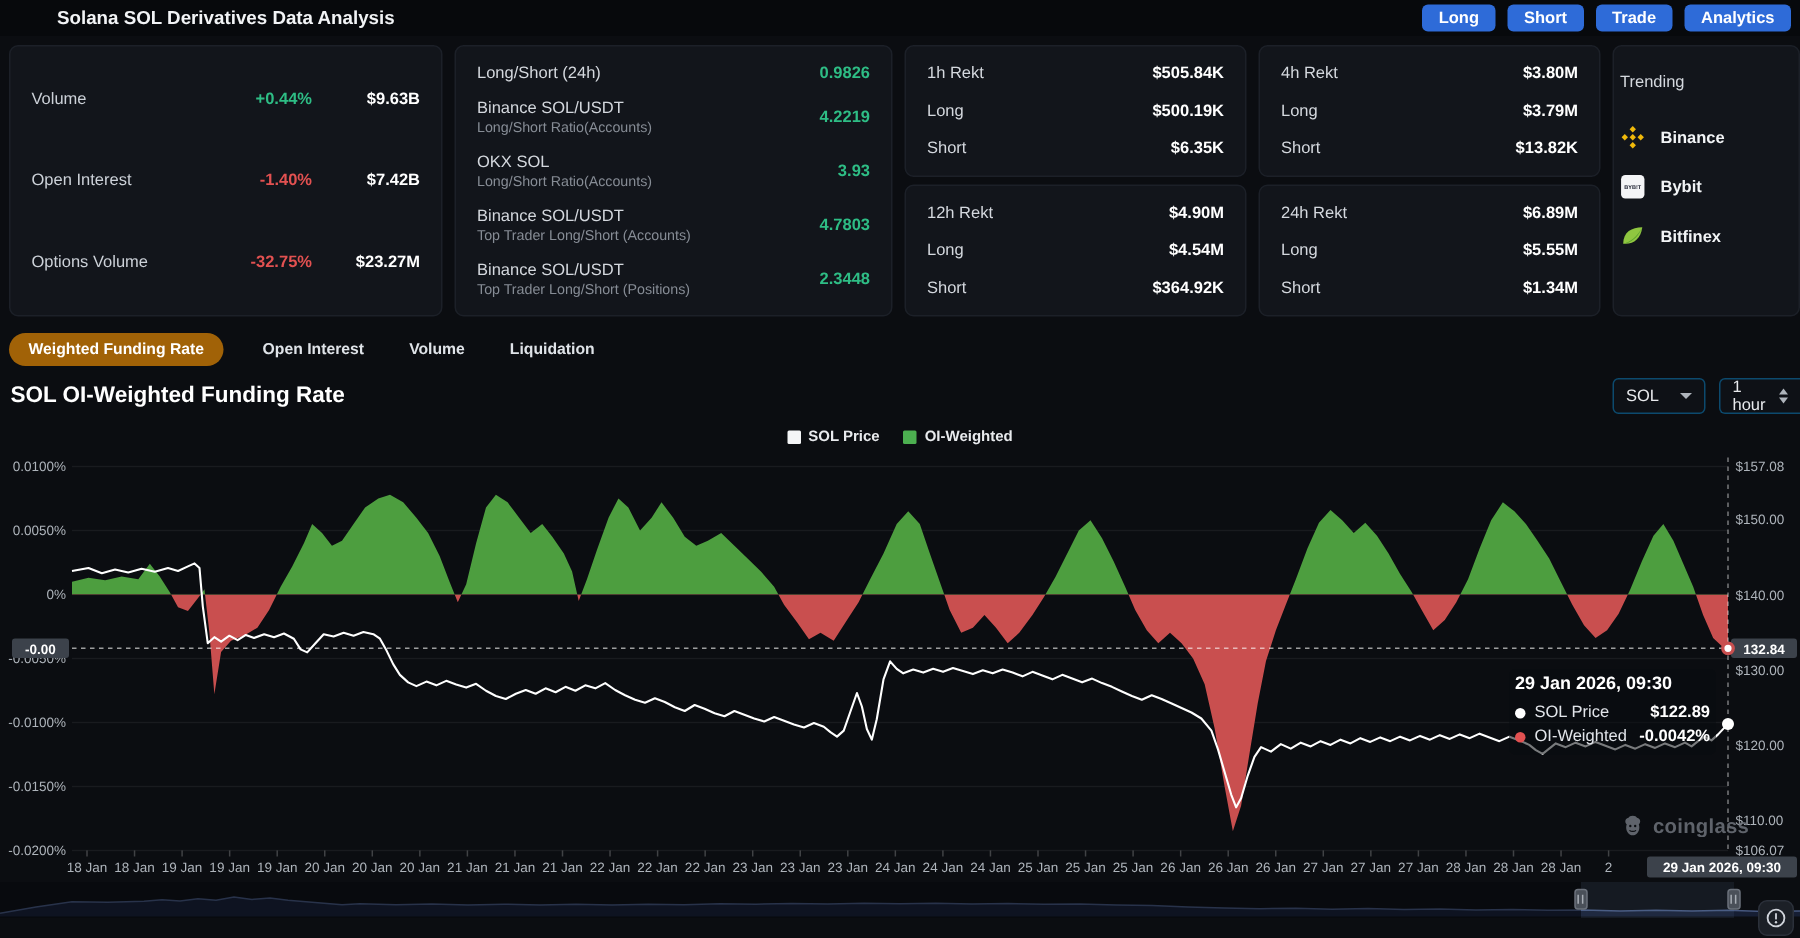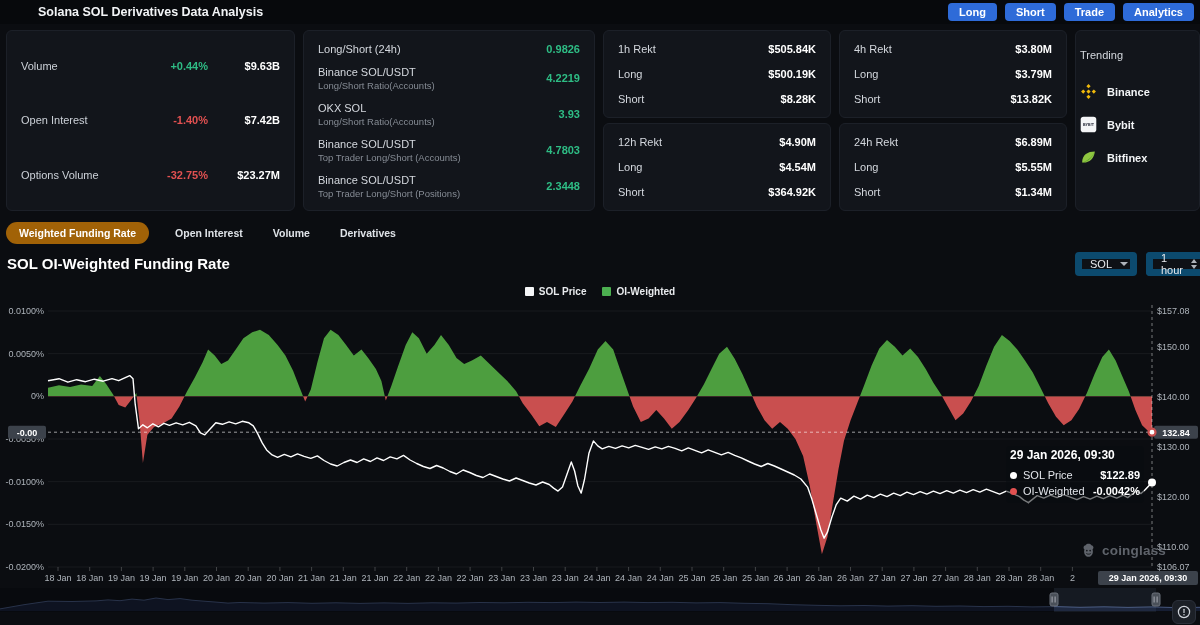--- a/index.html
+++ b/index.html
@@ -43,21 +43,21 @@
   .ticon { width:17px; height:17px; display:inline-flex; }
 
   
   .tabs { position:absolute; top:222px; left:6px; display:flex; align-items:center; gap:22px; }
   .tab { font-size:10.5px; font-weight:bold; color:#dfe3e8; padding:4px 4px; cursor:pointer; }
   .tab.active { background:#a16207; color:#fff; border-radius:12px; padding:5px 13px; }
 
   
   .sec-title { position:absolute; top:255px; left:7px; font-size:15px; font-weight:bold; color:#fff; }
   .selects { position:absolute; top:252px; right:0; display:flex; gap:9px; }
-  .selbox { height:24px; background:#0e1116; border:7px solid #0c4a6e; border-radius:4px;
+  .selbox { height:24px; background:#0e1116; border:1px solid #0c4a6e; border-radius:4px;
             display:flex; align-items:center; font-size:11px; color:#e8eaed; padding:0 8px; gap:8px; cursor:pointer; }
   .selbox.sol { width:62px; justify-content:space-between; }
   .selbox.intv { width:54px; border-top-right-radius:0; border-bottom-right-radius:0; border-right:none; justify-content:space-between; }
   .caret { width:0; height:0; border-left:4px solid transparent; border-right:4px solid transparent;
            border-top:4px solid #aeb4bb; }
   .spin { display:flex; flex-direction:column; gap:2px; }
   .spin .up { width:0;height:0;border-left:3px solid transparent;border-right:3px solid transparent;border-bottom:4px solid #aeb4bb; }
   .spin .dn { width:0;height:0;border-left:3px solid transparent;border-right:3px solid transparent;border-top:4px solid #aeb4bb; }
 
   
@@ -157,21 +157,21 @@
       <div class="rektrow">
           <span class="k">1h Rekt</span>
           <span class="v">$505.84K</span>
         </div>
       <div class="rektrow">
           <span class="k">Long</span>
           <span class="v green">$500.19K</span>
         </div>
       <div class="rektrow">
           <span class="k">Short</span>
-          <span class="v red">$8.28K</span>
+          <span class="v red">$6.35K</span>
         </div>
     </div>
     <div class="card">
       <div class="rektrow">
           <span class="k">12h Rekt</span>
           <span class="v">$4.90M</span>
         </div>
       <div class="rektrow">
           <span class="k">Long</span>
           <span class="v green">$4.54M</span>
@@ -248,21 +248,21 @@
       </span>
       <span class="nm">Bitfinex</span>
     </div>
   </div>
 </div>
 
 <div class="tabs">
   <div class="tab active">Weighted Funding Rate</div>
   <div class="tab">Open Interest</div>
   <div class="tab">Volume</div>
-  <div class="tab">Derivatives</div>
+  <div class="tab">Liquidation</div>
 </div>
 
 <div class="sec-title">SOL OI-Weighted Funding Rate</div>
 <div class="selects">
   <div class="selbox sol">
     <span>SOL</span>
     <span class="caret"></span>
   </div>
   <div class="selbox intv">
     <span>1 hour</span>

